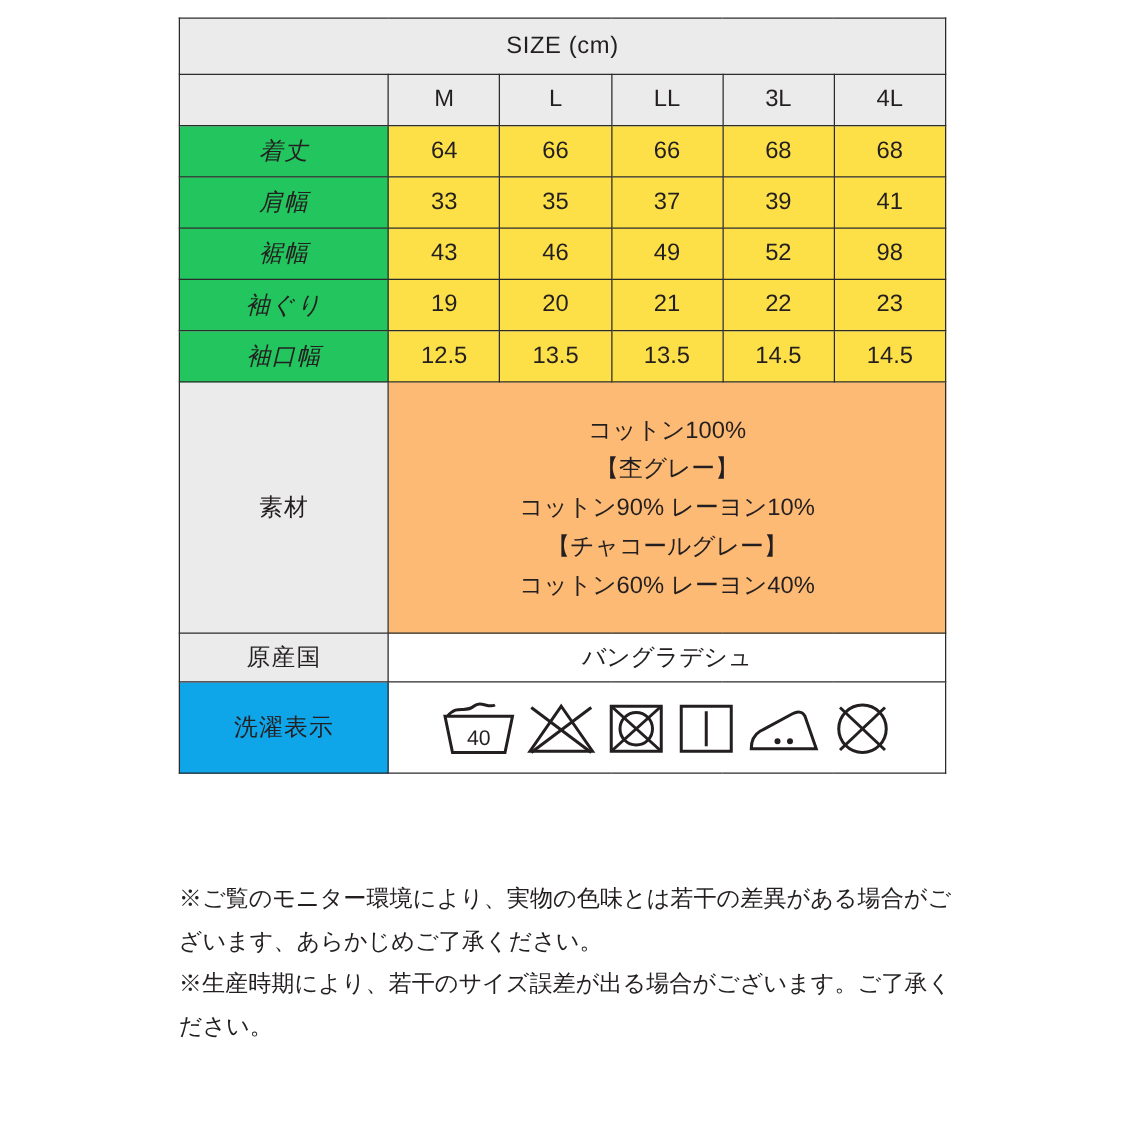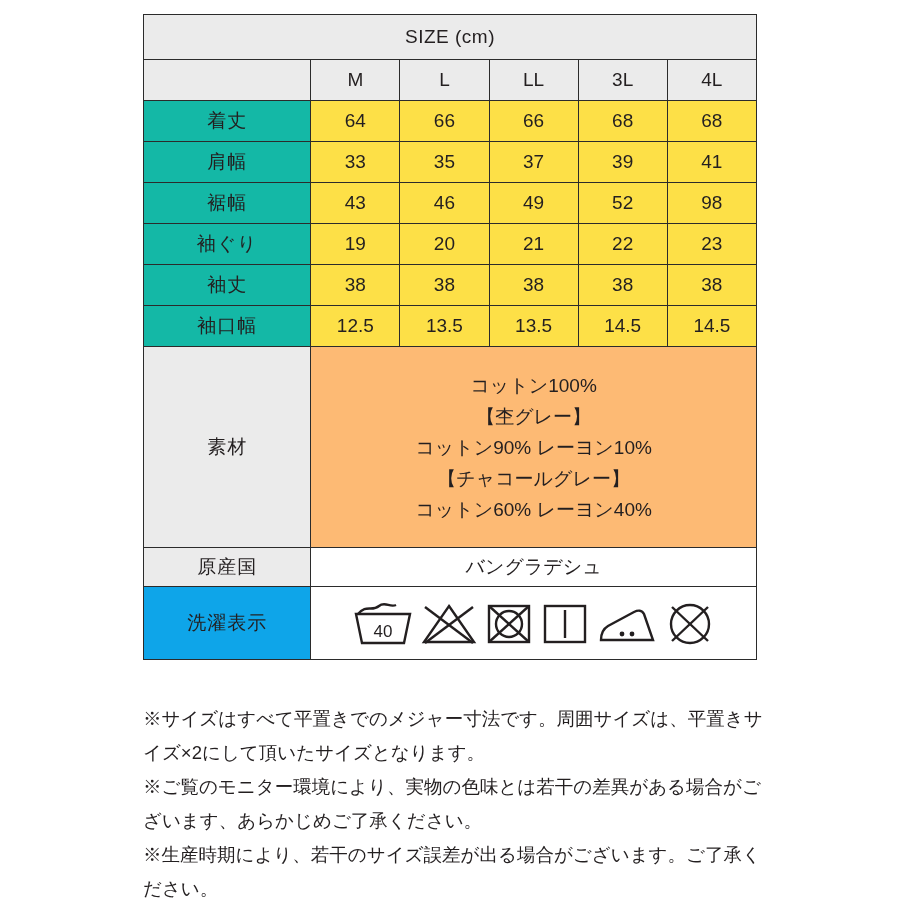--- a/index.html
+++ b/index.html
@@ -50,25 +50,26 @@
     background: #ebebeb;
     width: 167px;
     height: 40px;
   }
   .head-size {
     background: #ebebeb;
     height: 40px;
     font-size: 19px;
   }
   .row-label {
-    background: #14b8a6;
+    background: #22c55e;
     width: 167px;
     height: 40px;
     font-size: 19px;
     letter-spacing: 1px;
+    font-style: italic;
   }
   .val-cell {
     height: 40px;
     background: #fde047;
     font-size: 19px;
   }
   .material-label {
     background: #ebebeb;
     height: 200px;
     font-size: 19px;
@@ -180,28 +181,20 @@
         </tr>
         <tr>
           <td class="row-label">袖ぐり</td>
           <td class="val-cell">19</td>
           <td class="val-cell">20</td>
           <td class="val-cell">21</td>
           <td class="val-cell">22</td>
           <td class="val-cell">23</td>
         </tr>
         <tr>
-          <td class="row-label">袖丈</td>
-          <td class="val-cell">38</td>
-          <td class="val-cell">38</td>
-          <td class="val-cell">38</td>
-          <td class="val-cell">38</td>
-          <td class="val-cell">38</td>
-        </tr>
-        <tr>
           <td class="row-label">袖口幅</td>
           <td class="val-cell">12.5</td>
           <td class="val-cell">13.5</td>
           <td class="val-cell">13.5</td>
           <td class="val-cell">14.5</td>
           <td class="val-cell">14.5</td>
         </tr>
 
         <tr>
           <td class="material-label">素材</td>
@@ -273,18 +266,17 @@
               </span>
 
             </div>
           </td>
         </tr>
       </tbody>
     </table>
   </div>
 
   <div class="notes">
-    <p>※サイズはすべて平置きでのメジャー寸法です。周囲サイズは、平置きサイズ×2にして頂いたサイズとなります。</p>
     <p>※ご覧のモニター環境により、実物の色味とは若干の差異がある場合がございます、あらかじめご了承ください。</p>
     <p>※生産時期により、若干のサイズ誤差が出る場合がございます。ご了承ください。</p>
   </div>
 
 </div>
 
 </body></html>

